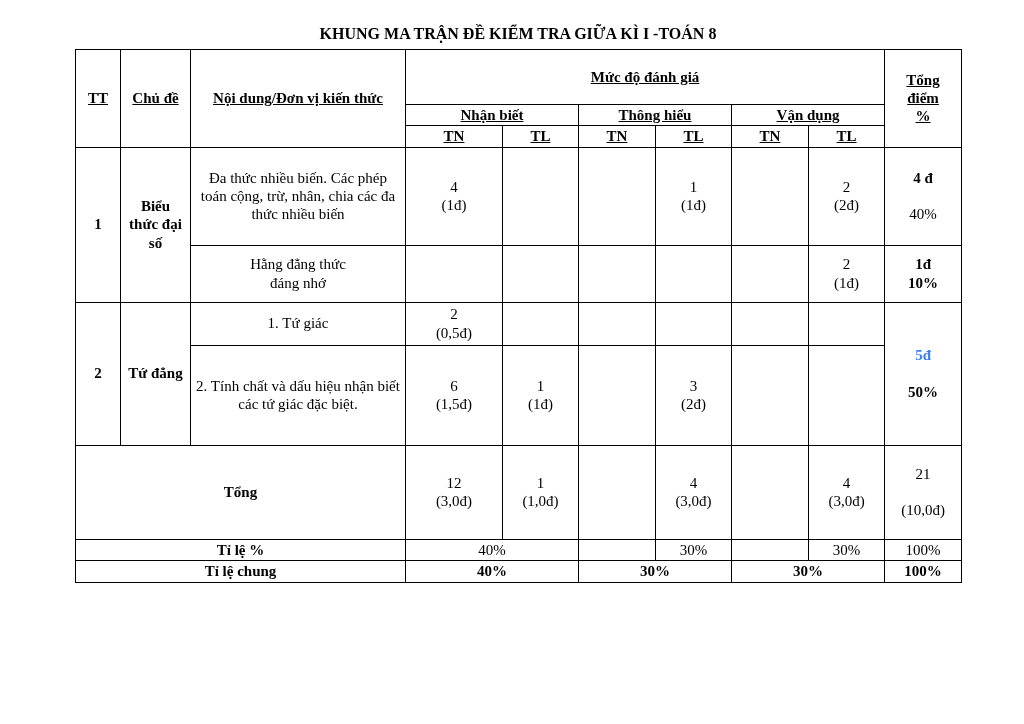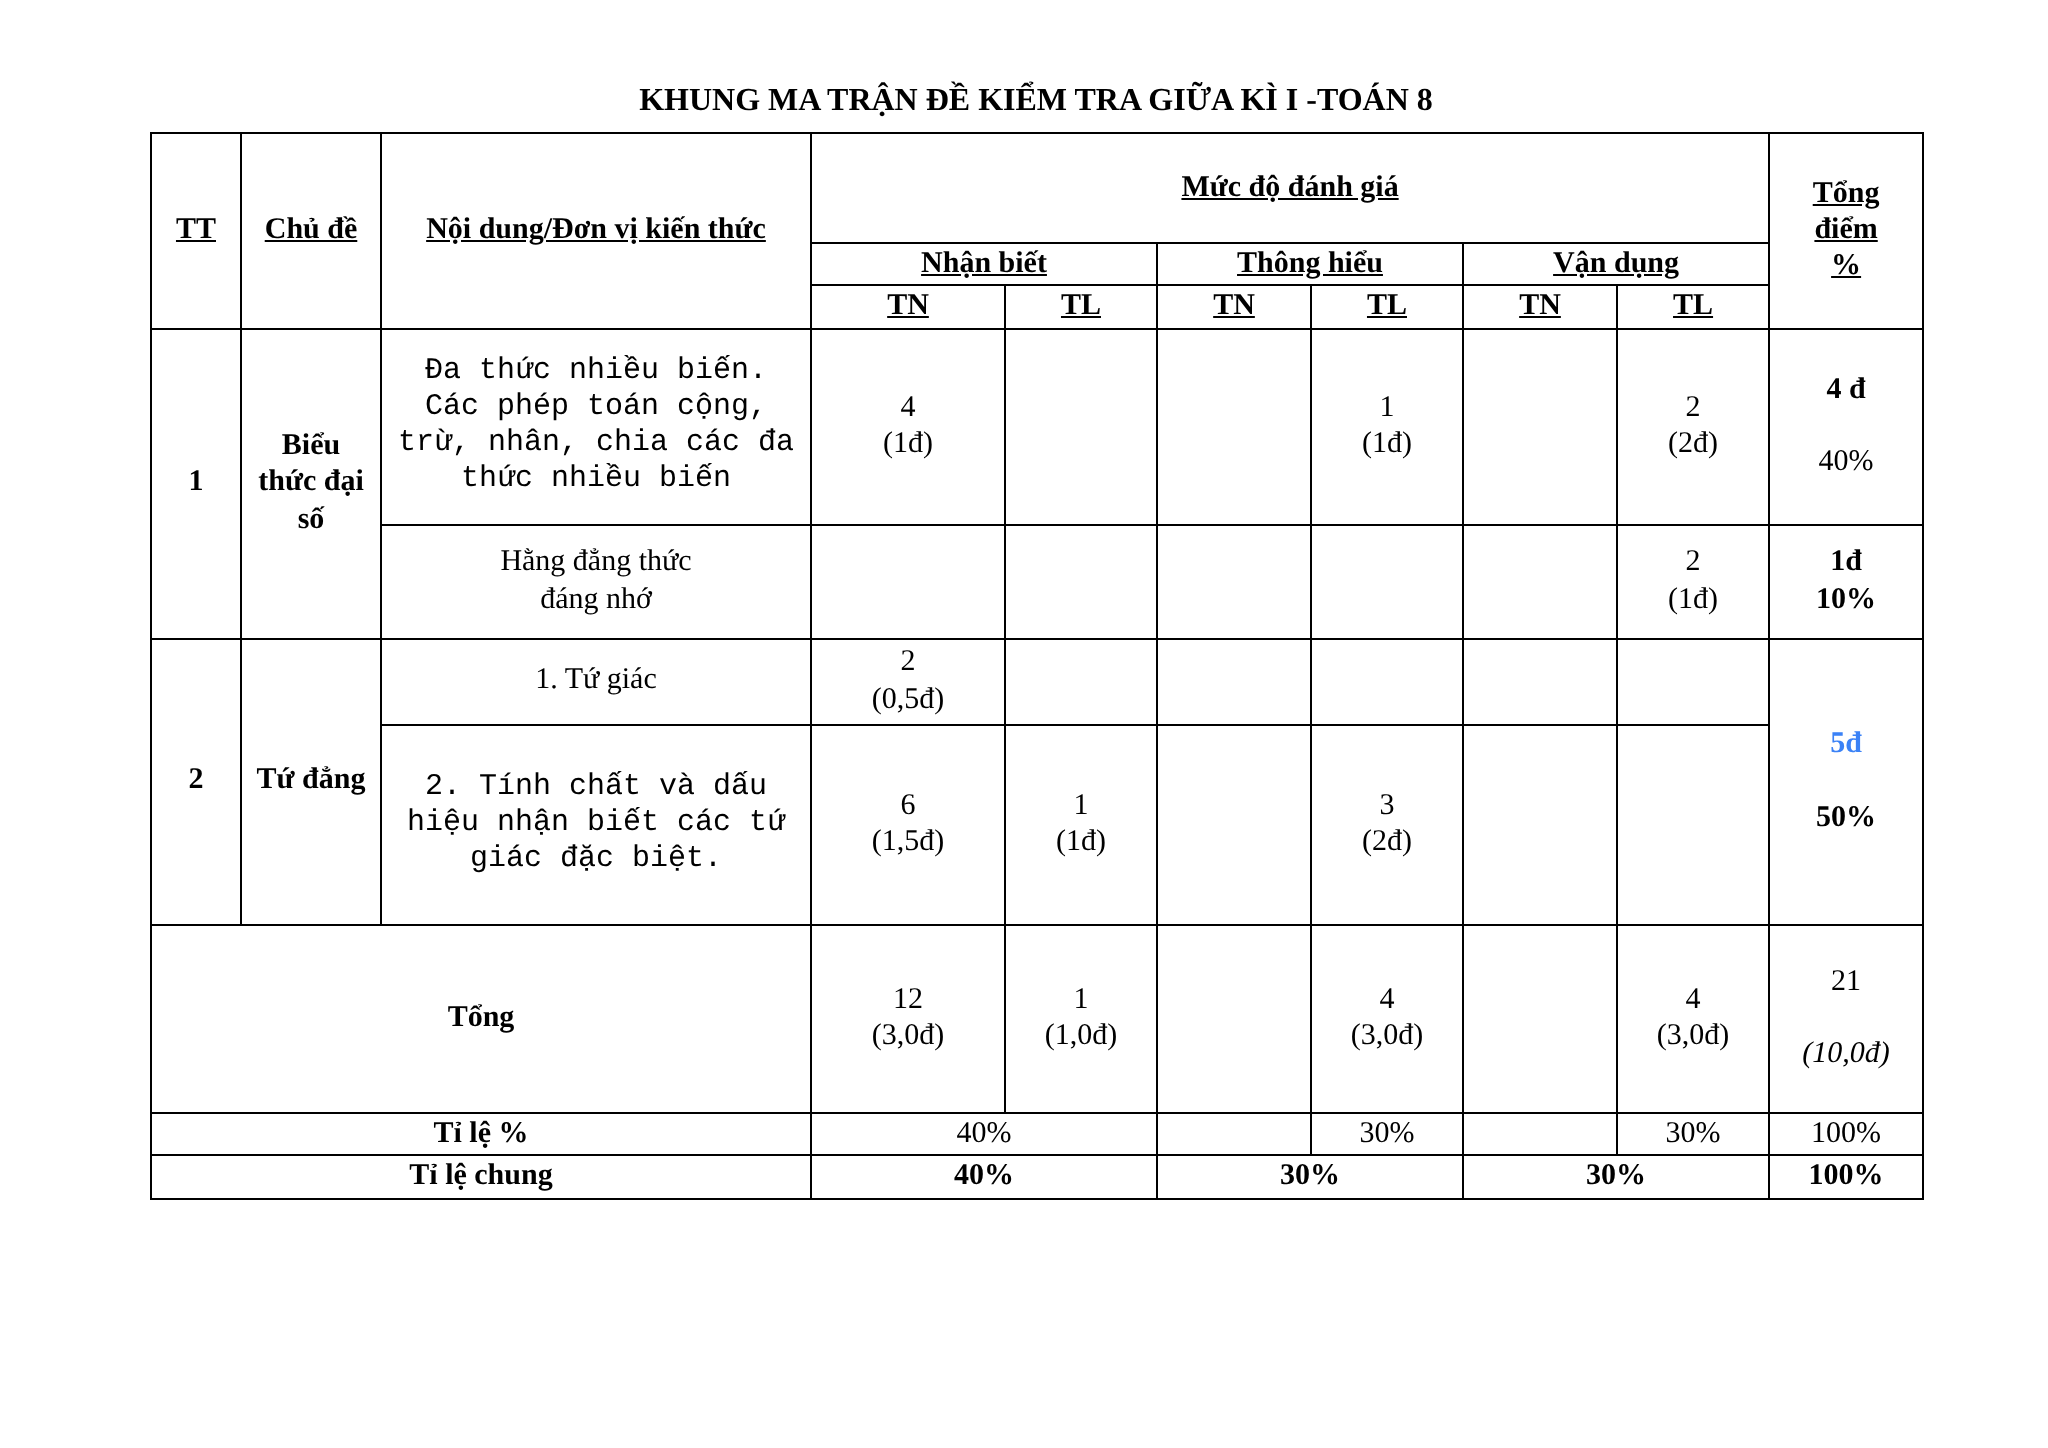--- a/index.html
+++ b/index.html
@@ -3,32 +3,32 @@
 <meta charset="utf-8">
 <style>
   html,body{margin:0;padding:0;}
   body{
     width:1024px;height:724px;background:#ffffff;color:#000;
     font-family:"Liberation Serif", serif;
     position:relative;overflow:hidden;
   }
   .wrap{position:absolute;left:75px;top:24px;width:886px;}
   .school{font-weight:bold;font-size:16px;padding-left:10px;letter-spacing:.2px;}
-  .title{font-weight:bold;font-size:16px;text-align:center;margin-top:18px;}
+  .title{font-weight:bold;font-size:16px;text-align:center;margin-top:1px;}
   table.matrix{border-collapse:collapse;table-layout:fixed;width:886px;margin-top:6px;}
   table.matrix td{
     border:1px solid #000;font-size:15px;text-align:center;vertical-align:middle;
     padding:1px 4px;white-space:pre-line;line-height:1.22;overflow:hidden;
   }
   tr.head td{font-weight:bold;text-decoration:underline;}
   .left{text-align:left;}
-  .justify{text-align:justify;text-justify:inter-word;font-family:Liberation Mono, monospace;}
+  .justify{text-align:justify;text-justify:inter-word;}
   .bold{font-weight:bold;}
   .red{color:#3b82f6;}
-  .italic{font-style:italic;}
+  .italic{}
   .vtop{vertical-align:top;}
   .hr1{height:55px}.hr2{height:18px}.hr3{height:19px}
   .ra{height:98px}.rb{height:57px}.rc{height:43px}.rd{height:100px}
   .rt{height:45px}.rp{height:17px}.rq{height:17px}
   .rp td,.rq td{line-height:1.05;padding:0 4px;}
 </style>
 </head>
 <body>
 
 <div class="wrap">

